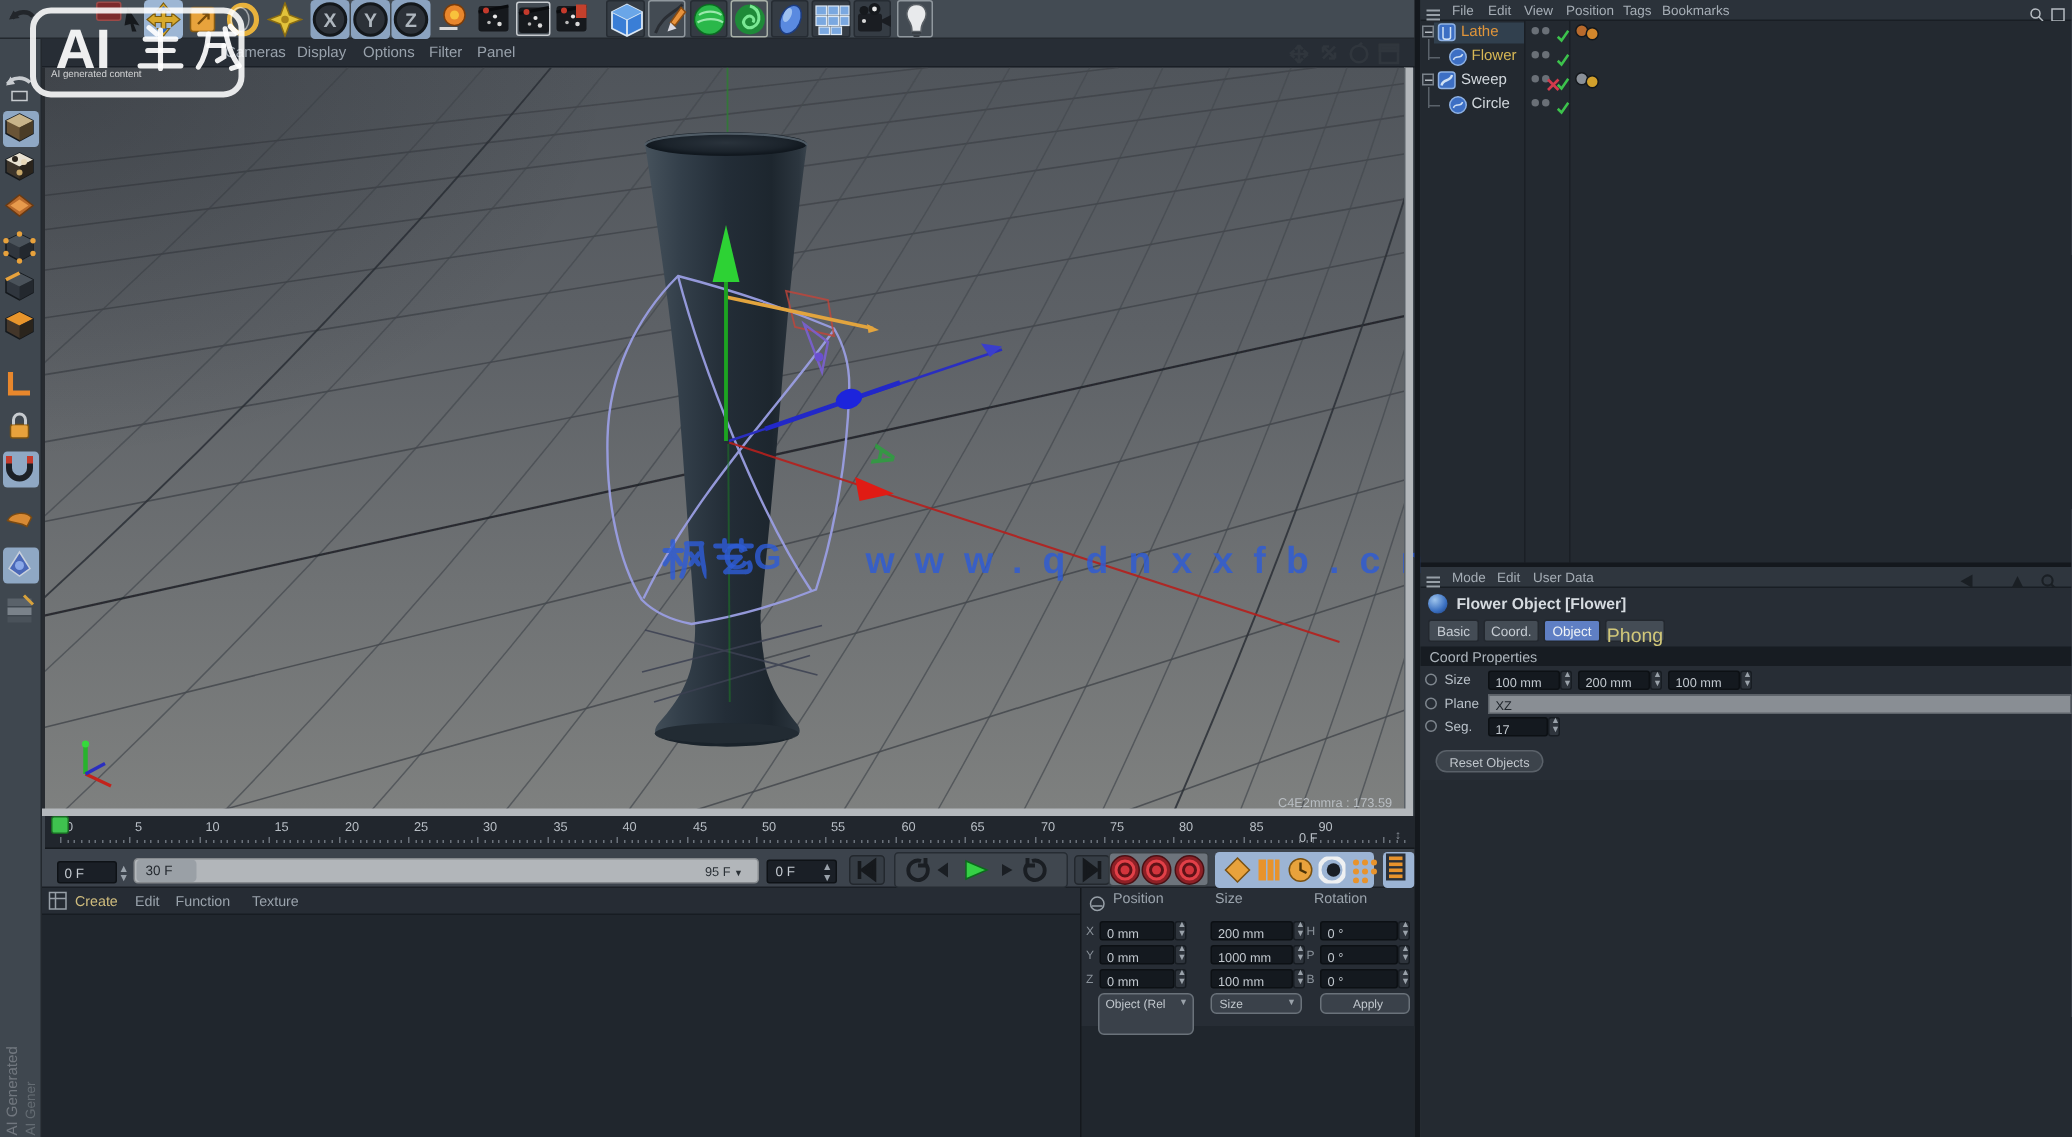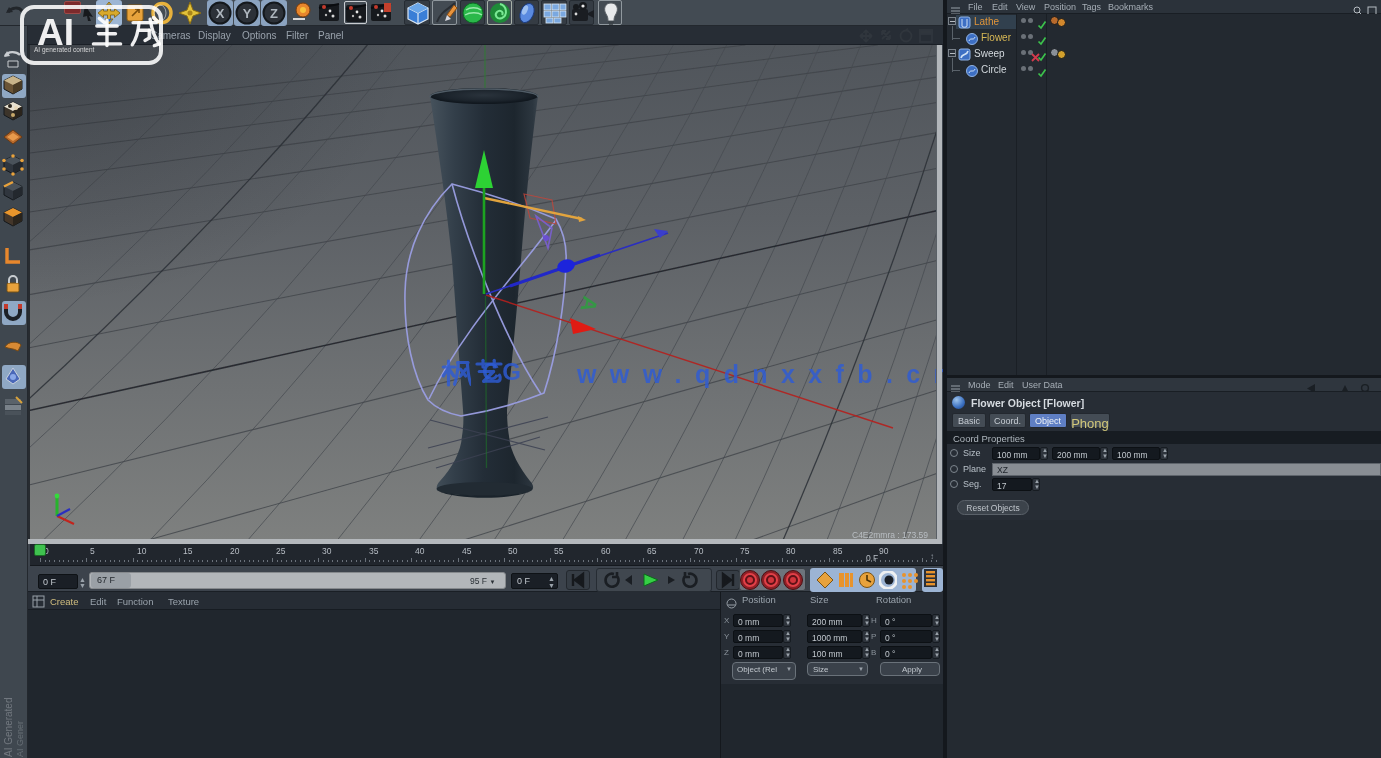--- a/index.html
+++ b/index.html
@@ -545,21 +545,21 @@
 <div class="t" style="left:866px;top:553px;font-size:8.5px;color:#b8bec5">0 F</div>
 <div class="t" style="left:930px;top:552px;font-size:8px;color:#8a9099">↕</div>
 <div class="ab" style="left:28px;top:566px;width:915px;height:26px;background:#3c434c;border-bottom:1px solid #1a1f25"></div>
 <div style="position:absolute;left:38px;top:574px;width:40px;height:15px;background:#1a1f26;border:1px solid #0e1216;border-radius:2px;">
     <div class="t" style="left:4px;top:2px;font-size:9px;color:#c4cad0">0 F</div>
   </div>
 <div class="t" style="left:79px;top:576px;font-size:7px;color:#9aa2aa">▲</div>
 <div class="t" style="left:79px;top:582px;font-size:7px;color:#9aa2aa">▼</div>
 <div style="position:absolute;left:89px;top:572px;width:417px;height:17px;background:#b2b6ba;border:1px solid #85898d;border-radius:3px;"></div>
 <div style="position:absolute;left:91px;top:573px;width:40px;height:15px;background:#9aa0a6;border-radius:3px;">
-    <div class="t" style="left:6px;top:2px;font-size:9px;color:#23282e">67 F</div>
+    <div class="t" style="left:6px;top:2px;font-size:9px;color:#23282e">30 F</div>
   </div>
 <div class="t" style="left:470px;top:576px;font-size:8.5px;color:#2a3036">95 F <span style="font-size:6px">▼</span></div>
 <div style="position:absolute;left:511px;top:573px;width:47px;height:16px;background:#1a1f26;border:1px solid #0e1216;border-radius:2px;">
     <div class="t" style="left:5px;top:2px;font-size:9px;color:#c4cad0">0 F</div>
     <div class="t" style="right:2px;top:1px;font-size:7px;color:#9aa2aa">▲<br>▼</div>
   </div>
 <div style="position:absolute;left:566px;top:570px;width:24px;height:20px;background:#363d45;border:1px solid #23282e;border-radius:3px;"><svg width="22" height="18" viewBox="0 0 22 18">
       <path d="M6 3 v12 M16 3 L8 9 L16 15 Z" stroke="#16191d" stroke-width="2.4" fill="#16191d"></path>
     </svg></div>
 <div style="position:absolute;left:596px;top:568px;width:116px;height:24px;background:#40474f;border:1px solid #262c33;border-radius:3px;"></div>
@@ -705,21 +705,21 @@
     <div class="t" style="left:1px;top:5px;font-size:6px;color:#9aa2aa">▼</div>
   </div>
 <div class="t" style="left:871px;top:648px;font-size:8px;color:#8a929a">B</div>
 <div style="position:absolute;left:880px;top:646px;width:52px;height:13px;background:#14191f;border:1px solid #0c1014;border-radius:2px;">
     <div class="t" style="left:4px;top:1.5px;font-size:8.5px;color:#c2c8ce">0 °</div>
   </div>
 <div style="position:absolute;left:932px;top:646px;width:8px;height:13px;background:#2e343c;border:1px solid #171c22;border-radius:2px;">
     <div class="t" style="left:1px;top:-1px;font-size:6px;color:#9aa2aa">▲</div>
     <div class="t" style="left:1px;top:5px;font-size:6px;color:#9aa2aa">▼</div>
   </div>
-<div style="position:absolute;left:732px;top:662px;width:64px;height:18px;background:#3a414a;border:1px solid #6a727a;border-radius:4px;">
+<div style="position:absolute;left:732px;top:662px;width:64px;height:28px;background:#3a414a;border:1px solid #6a727a;border-radius:4px;">
     <div class="t" style="left:4px;top:2px;font-size:8px;color:#c2c8ce">Object (Rel</div>
     <div class="t" style="right:3px;top:3px;font-size:6px;color:#9aa2aa">▼</div>
   </div>
 <div style="position:absolute;left:807px;top:662px;width:61px;height:14px;background:#3a414a;border:1px solid #6a727a;border-radius:4px;">
     <div class="t" style="left:5px;top:2px;font-size:8px;color:#c2c8ce">Size</div>
     <div class="t" style="right:3px;top:3px;font-size:6px;color:#9aa2aa">▼</div>
   </div>
 <div style="position:absolute;left:880px;top:662px;width:60px;height:14px;background:#3a414a;border:1px solid #6a727a;border-radius:4px;">
     <div class="t" style="left:21px;top:2px;font-size:8px;color:#c2c8ce">Apply</div>
   </div>

